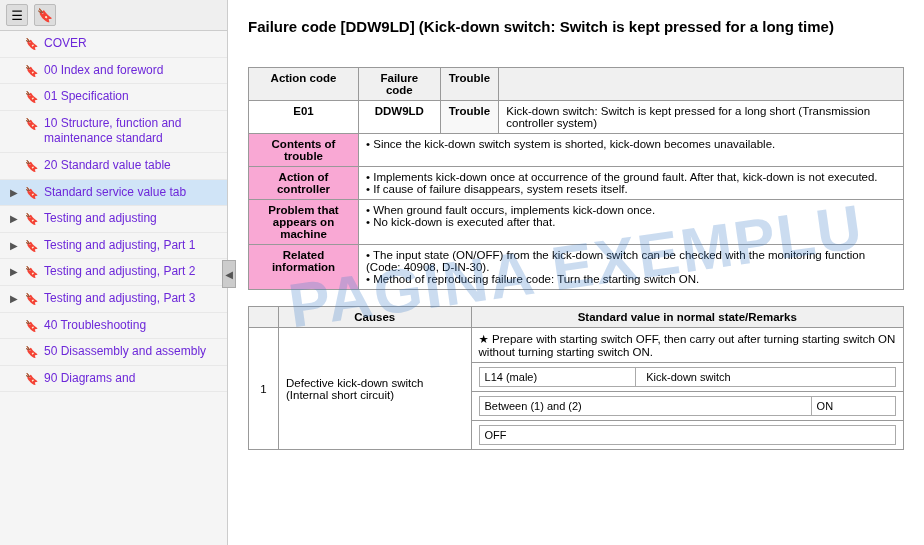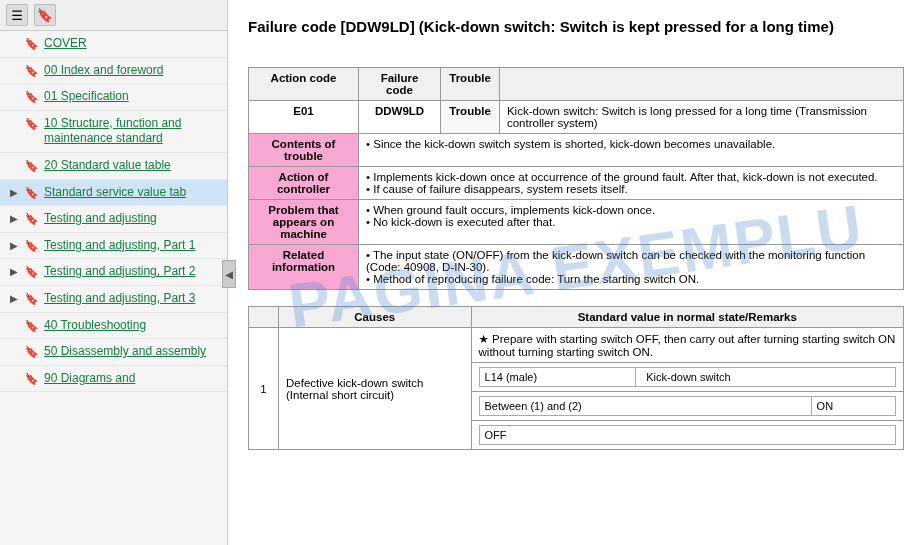--- a/index.html
+++ b/index.html
@@ -48,21 +48,21 @@
     .sidebar-item.active { background: #d0e4f7; }
     .sidebar-item .item-arrow {
       width: 12px; min-width: 12px; margin-right: 3px; margin-top: 1px;
       font-size: 10px; color: #555;
     }
     .sidebar-item .bookmark-icon {
       width: 14px; min-width: 14px; margin-right: 5px; margin-top: 1px;
       font-size: 11px; color: #888;
     }
     .sidebar-item .item-label {
-      font-size: 12px; color: #15803d; text-decoration: underline;
+      font-size: 12px; color: #6d28d9;
     }
 
     
     #main {
       flex: 1;
       overflow-y: auto;
       padding: 16px 20px;
       position: relative;
     }
     .page-title {
@@ -243,21 +243,21 @@
         <th>Failure code</th>
         <th class="trouble-cell">Trouble</th>
         <th></th>
       </tr>
     </thead>
     <tbody>
       <tr>
         <td style="text-align:center; font-weight:bold;">E01</td>
         <td style="text-align:center; font-weight:bold;">DDW9LD</td>
         <td class="trouble-cell">Trouble</td>
-        <td>Kick-down switch: Switch is long pressed for a long time (Transmission controller system)</td>
+        <td>Kick-down switch: Switch is kept pressed for a long short (Transmission controller system)</td>
       </tr>
       <tr>
         <td class="label-cell" colspan="1">Contents of trouble</td>
         <td colspan="3">• Since the kick-down switch system is shorted, kick-down becomes unavailable.</td>
       </tr>
       <tr>
         <td class="label-cell">Action of controller</td>
         <td colspan="3">
           • Implements kick-down once at occurrence of the ground fault. After that, kick-down is not executed.<br>
           • If cause of failure disappears, system resets itself.

